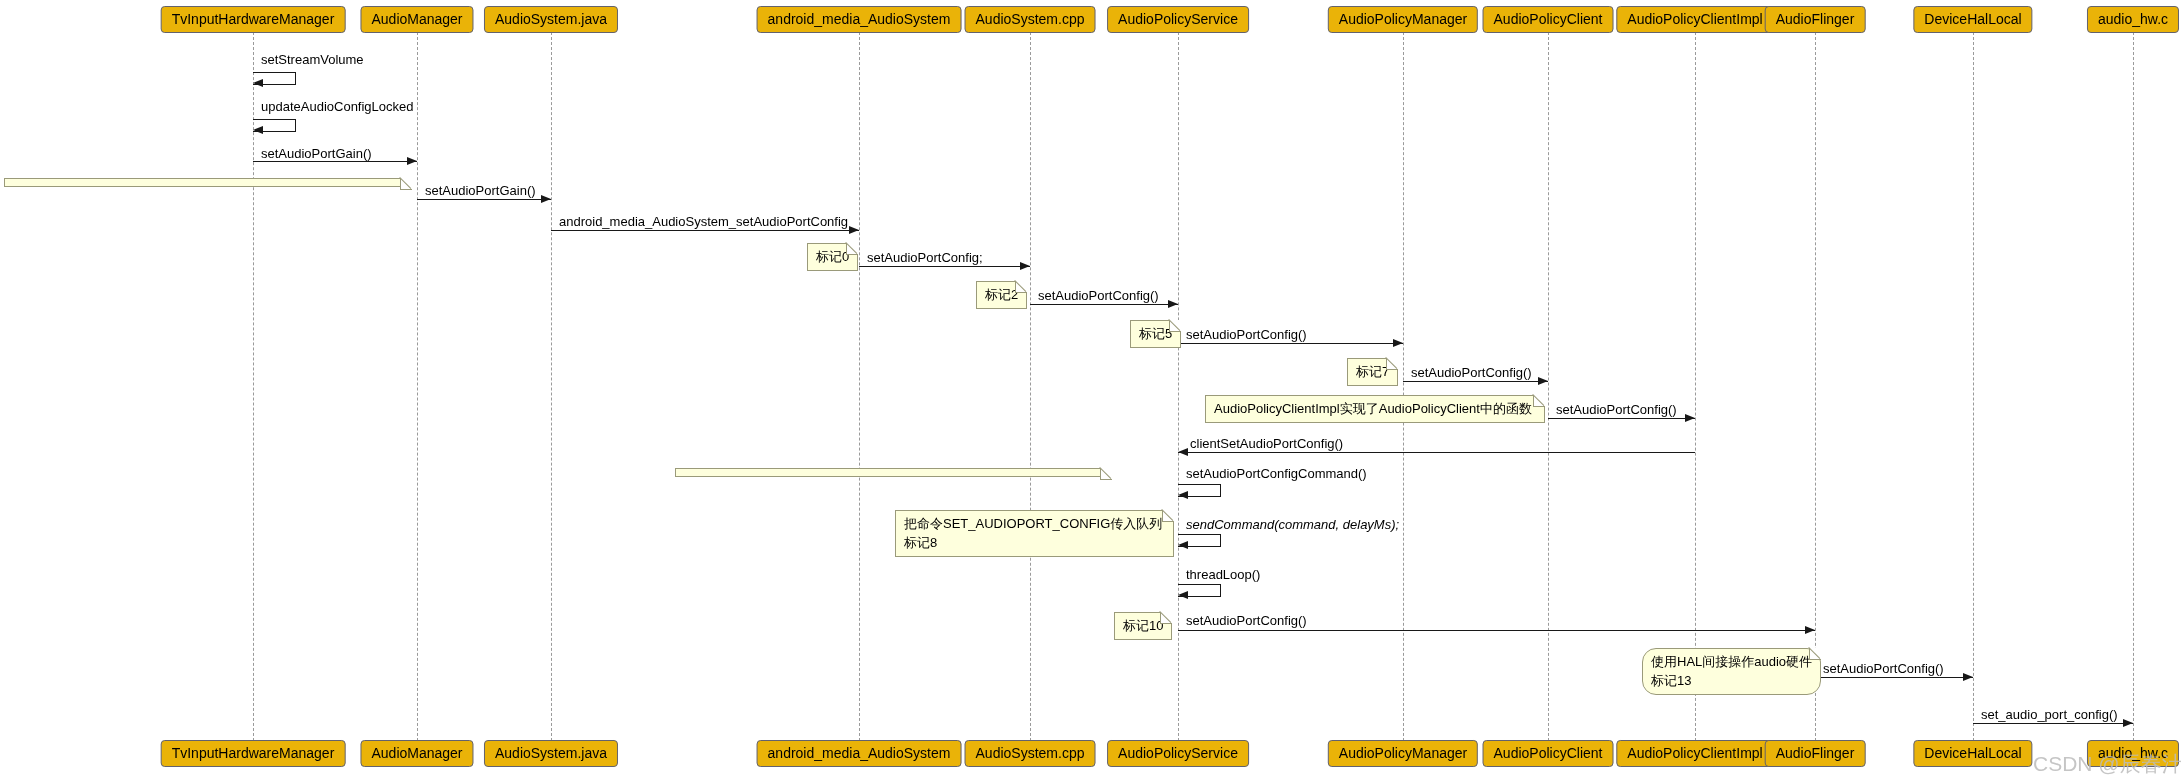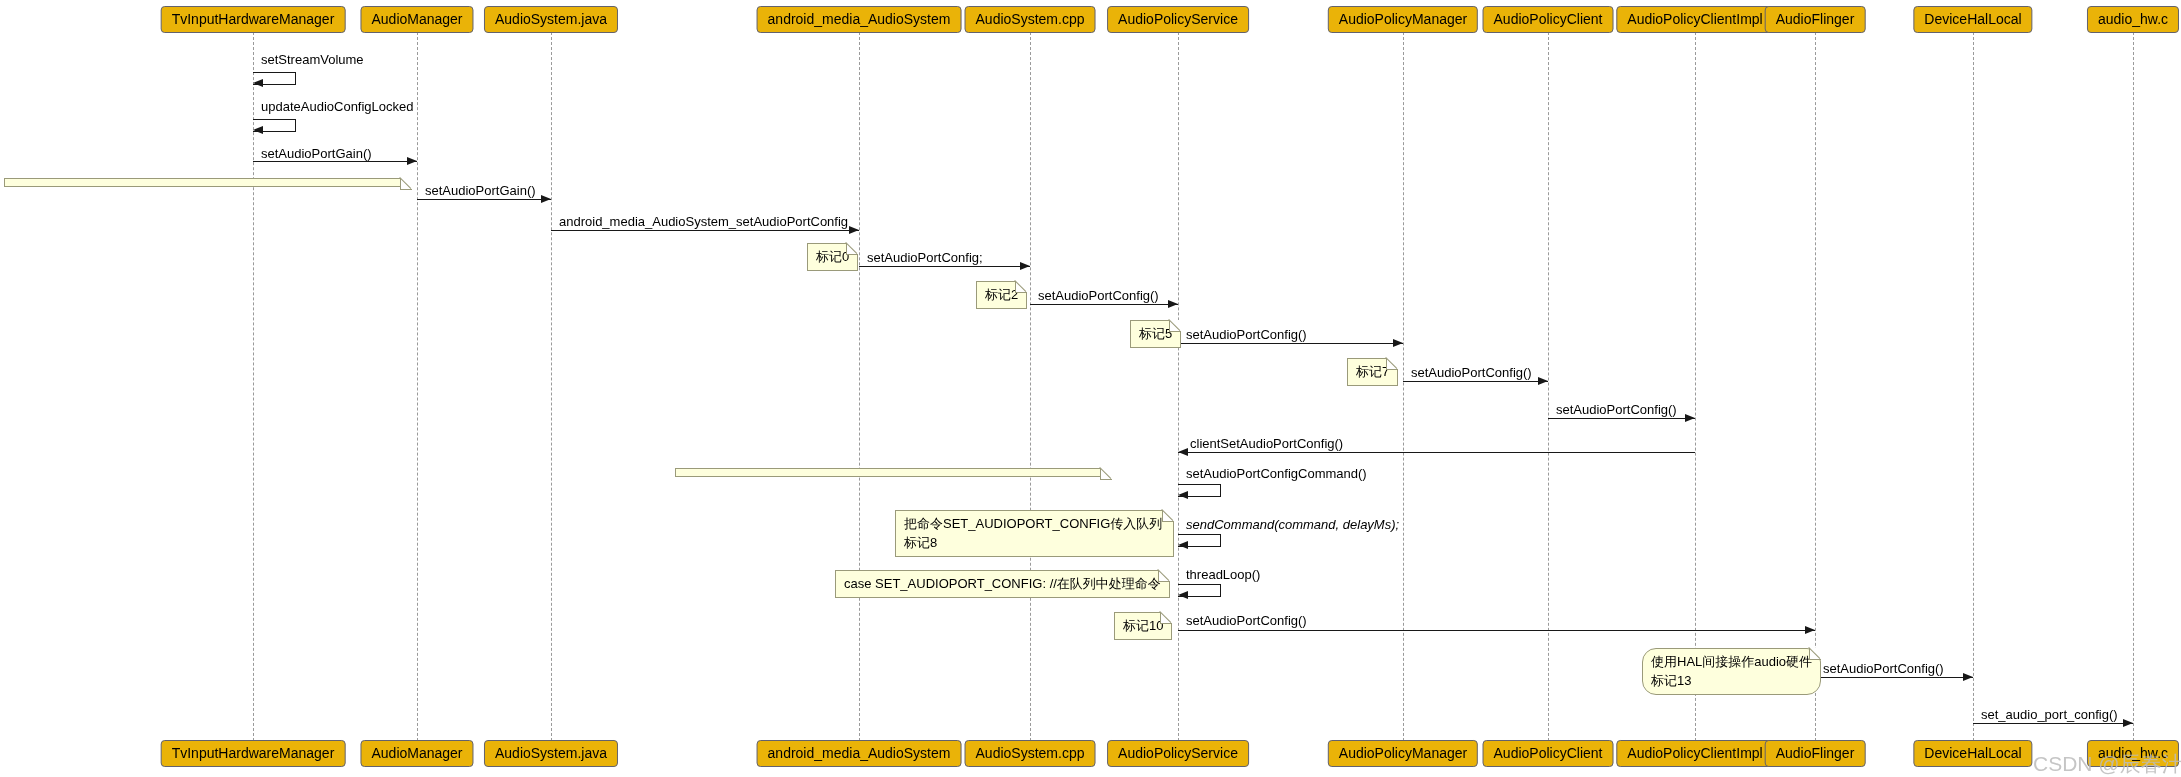--- a/index.html
+++ b/index.html
@@ -132,31 +132,31 @@
       <div>标记2</div>
     </div>
     <div class="note" style="left: 1122px; top: 320px; min-width: 50px; margin-left: 8px;">
       <div class="fold"></div>
       <div>标记5</div>
     </div>
     <div class="note" style="left: 1347px; top: 358px; min-width: 50px;">
       <div class="fold"></div>
       <div>标记7</div>
     </div>
+    <div class="note" style="left: 1205px; top: 395px; min-width: 340px;">
+      <div class="fold"></div>
+      <div>AudioPolicyClientImpl实现了AudioPolicyClient中的函数</div>
+    </div>
     <div class="note" style="left: 675px; top: 468px; min-width: 437px;">
       <div class="fold"></div>
     </div>
     <div class="note" style="left: 895px; top: 510px; min-width: 279px;">
       <div class="fold"></div>
       <div>把命令SET_AUDIOPORT_CONFIG传入队列</div>
       <div>标记8</div>
-    </div>
-    <div class="note" style="left: 835px; top: 570px; min-width: 317px;">
-      <div class="fold"></div>
-      <div>case SET_AUDIOPORT_CONFIG: //在队列中处理命令</div>
     </div>
     <div class="note" style="left: 1114px; top: 612px; min-width: 57px;">
       <div class="fold"></div>
       <div>标记10</div>
     </div>
     <div class="note" style="left: 1642px; top: 648px; min-width: 170px; border-radius: 14px;">
       <div class="fold"></div>
       <div>使用HAL间接操作audio硬件</div>
       <div>标记13</div>
     </div>

